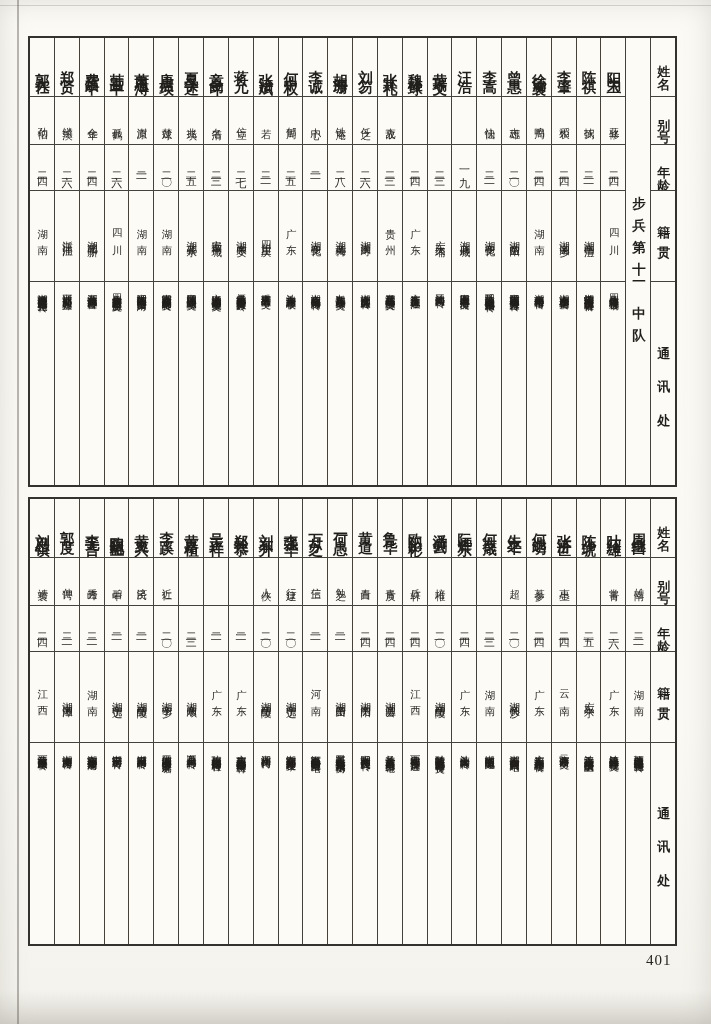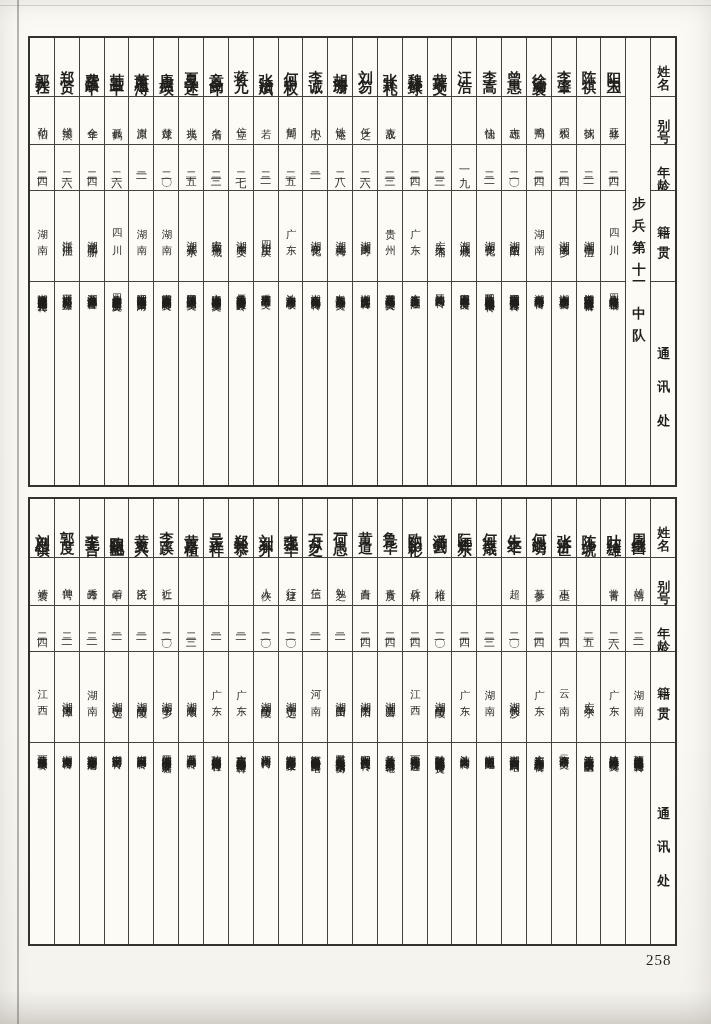--- a/index.html
+++ b/index.html
@@ -942,15 +942,15 @@
         </div>
     <div class="cell r-origin">
           <span class="vtext origin" style="letter-spacing: 16px;">江西</span>
         </div>
     <div class="cell r-addr">
           <span class="vtext addr">江西萍乡芦溪镇李万顺转</span>
         </div>
   </div>
     </div>
 
-  <div class="page-number">258</div>
+  <div class="page-number">401</div>
   <div class="scan-smudge-bottom"></div>
 </div>
 
 </body></html>

